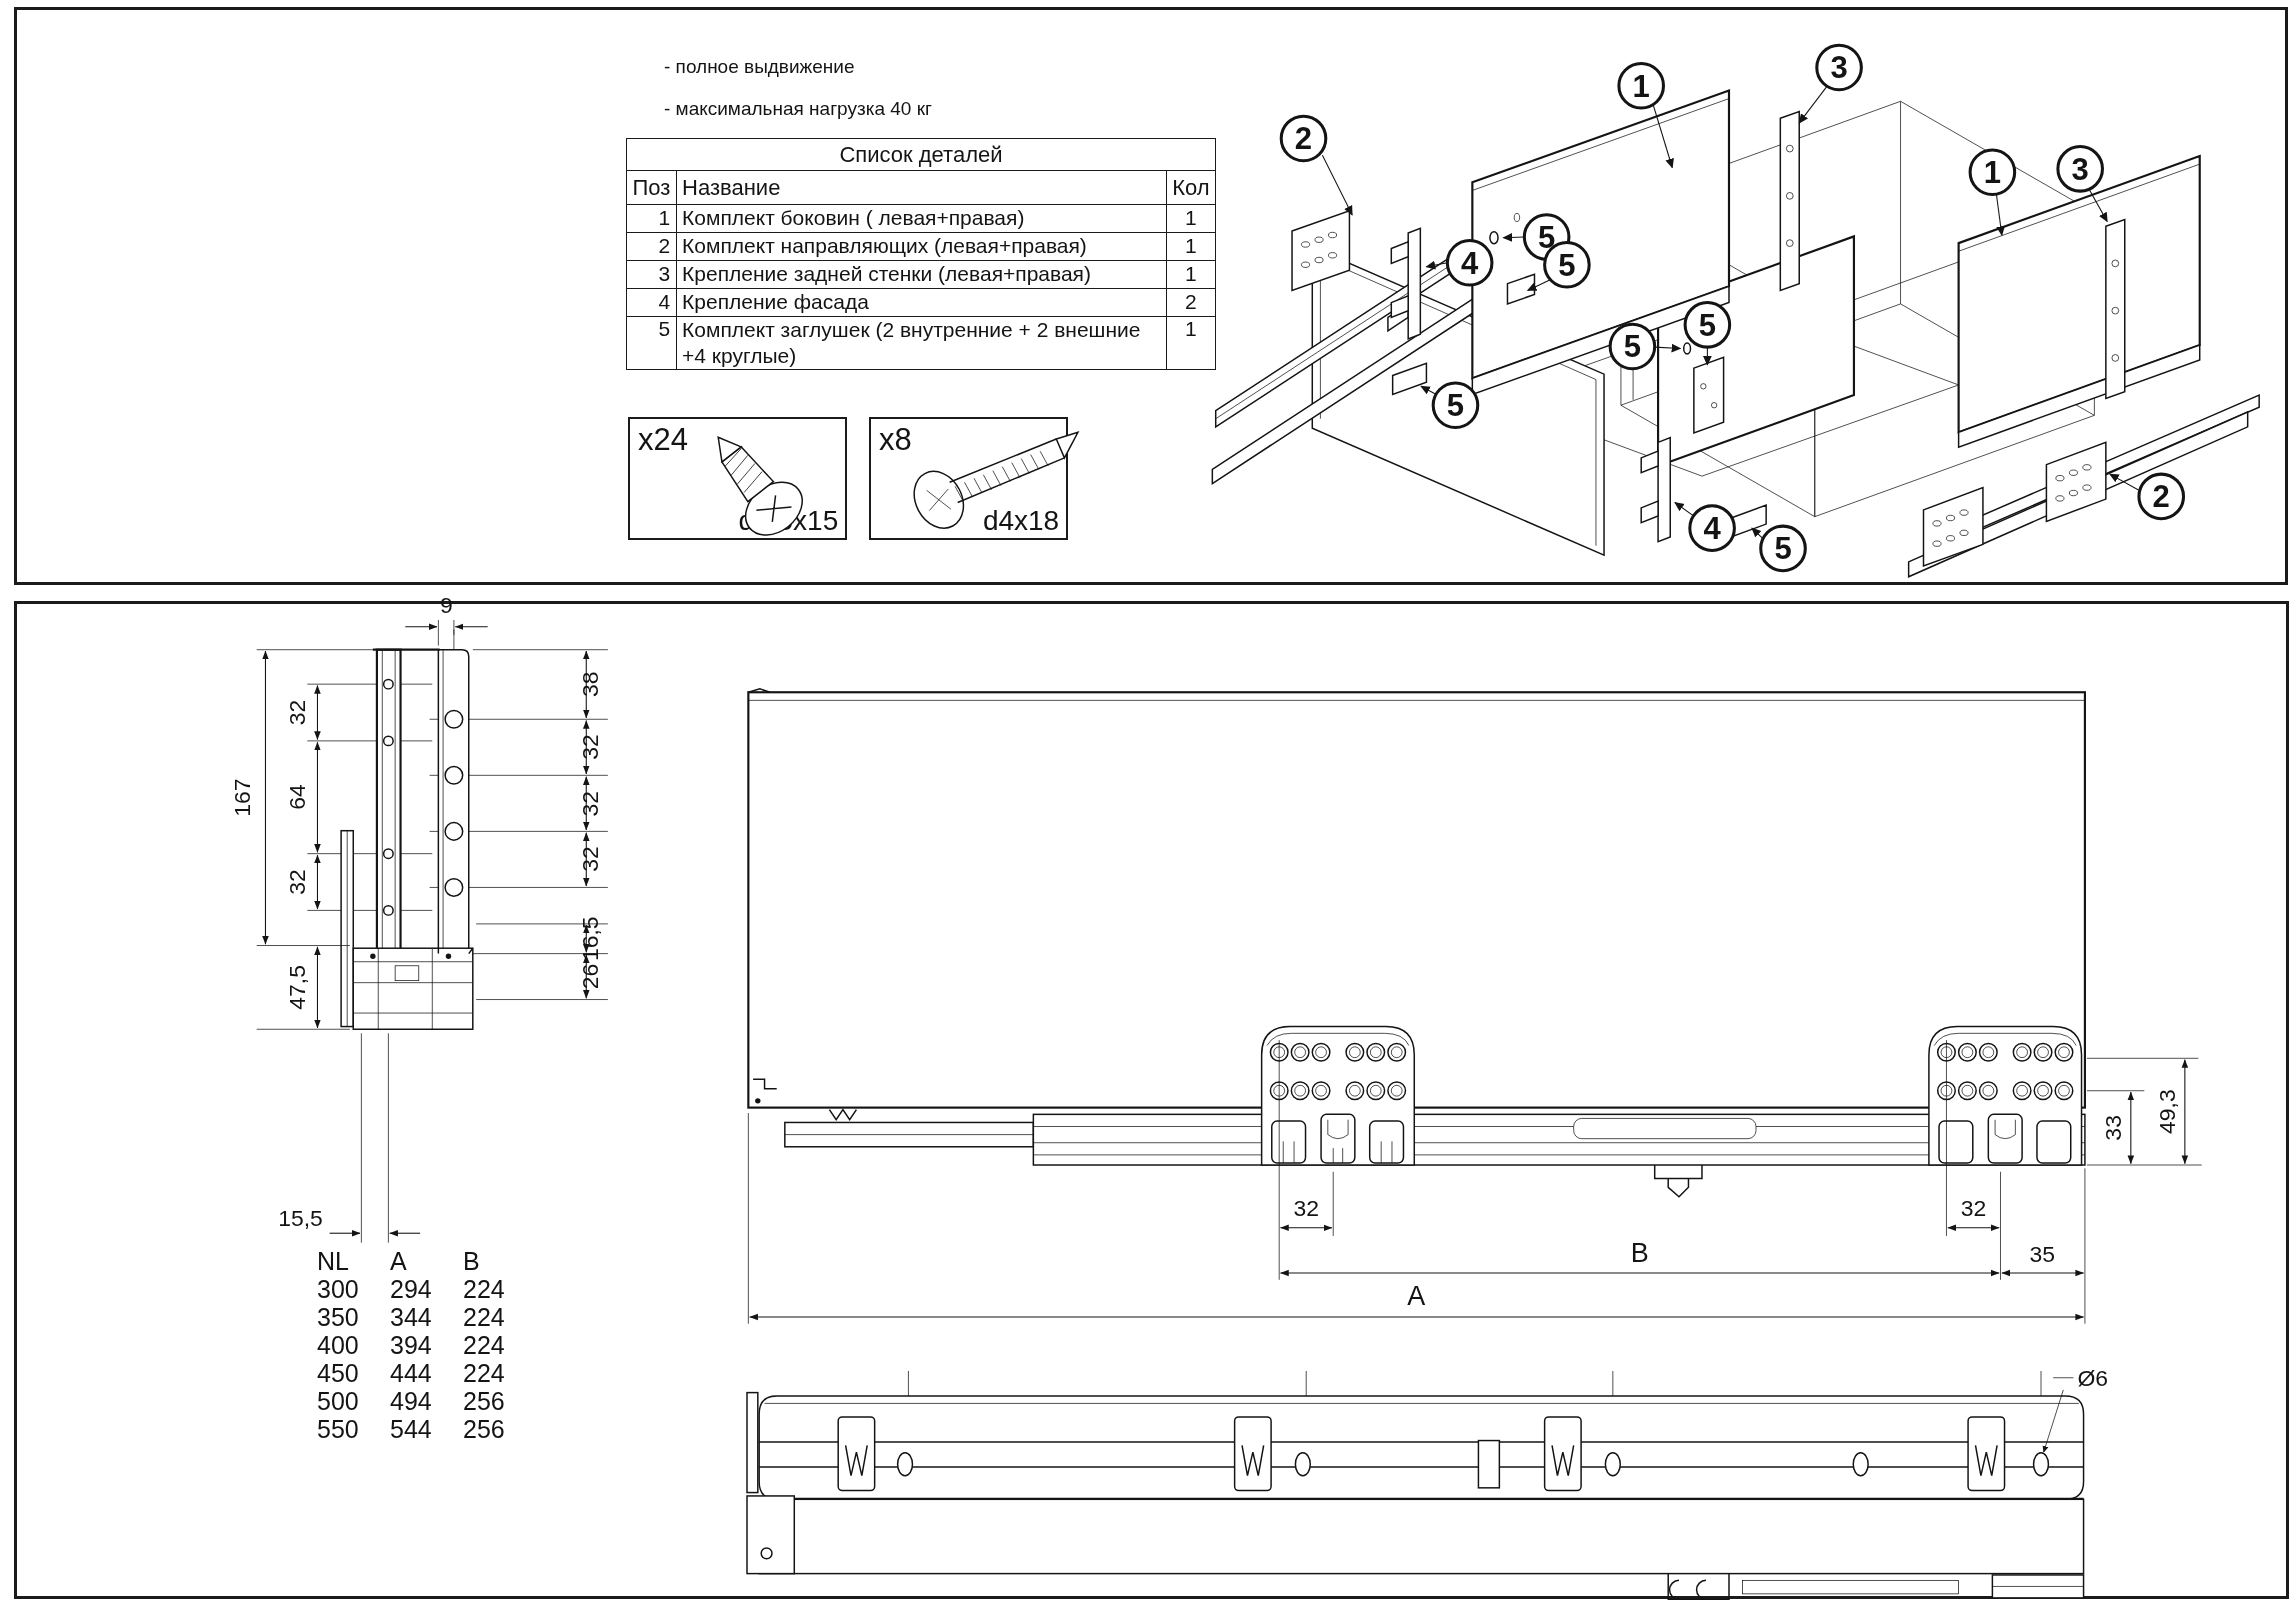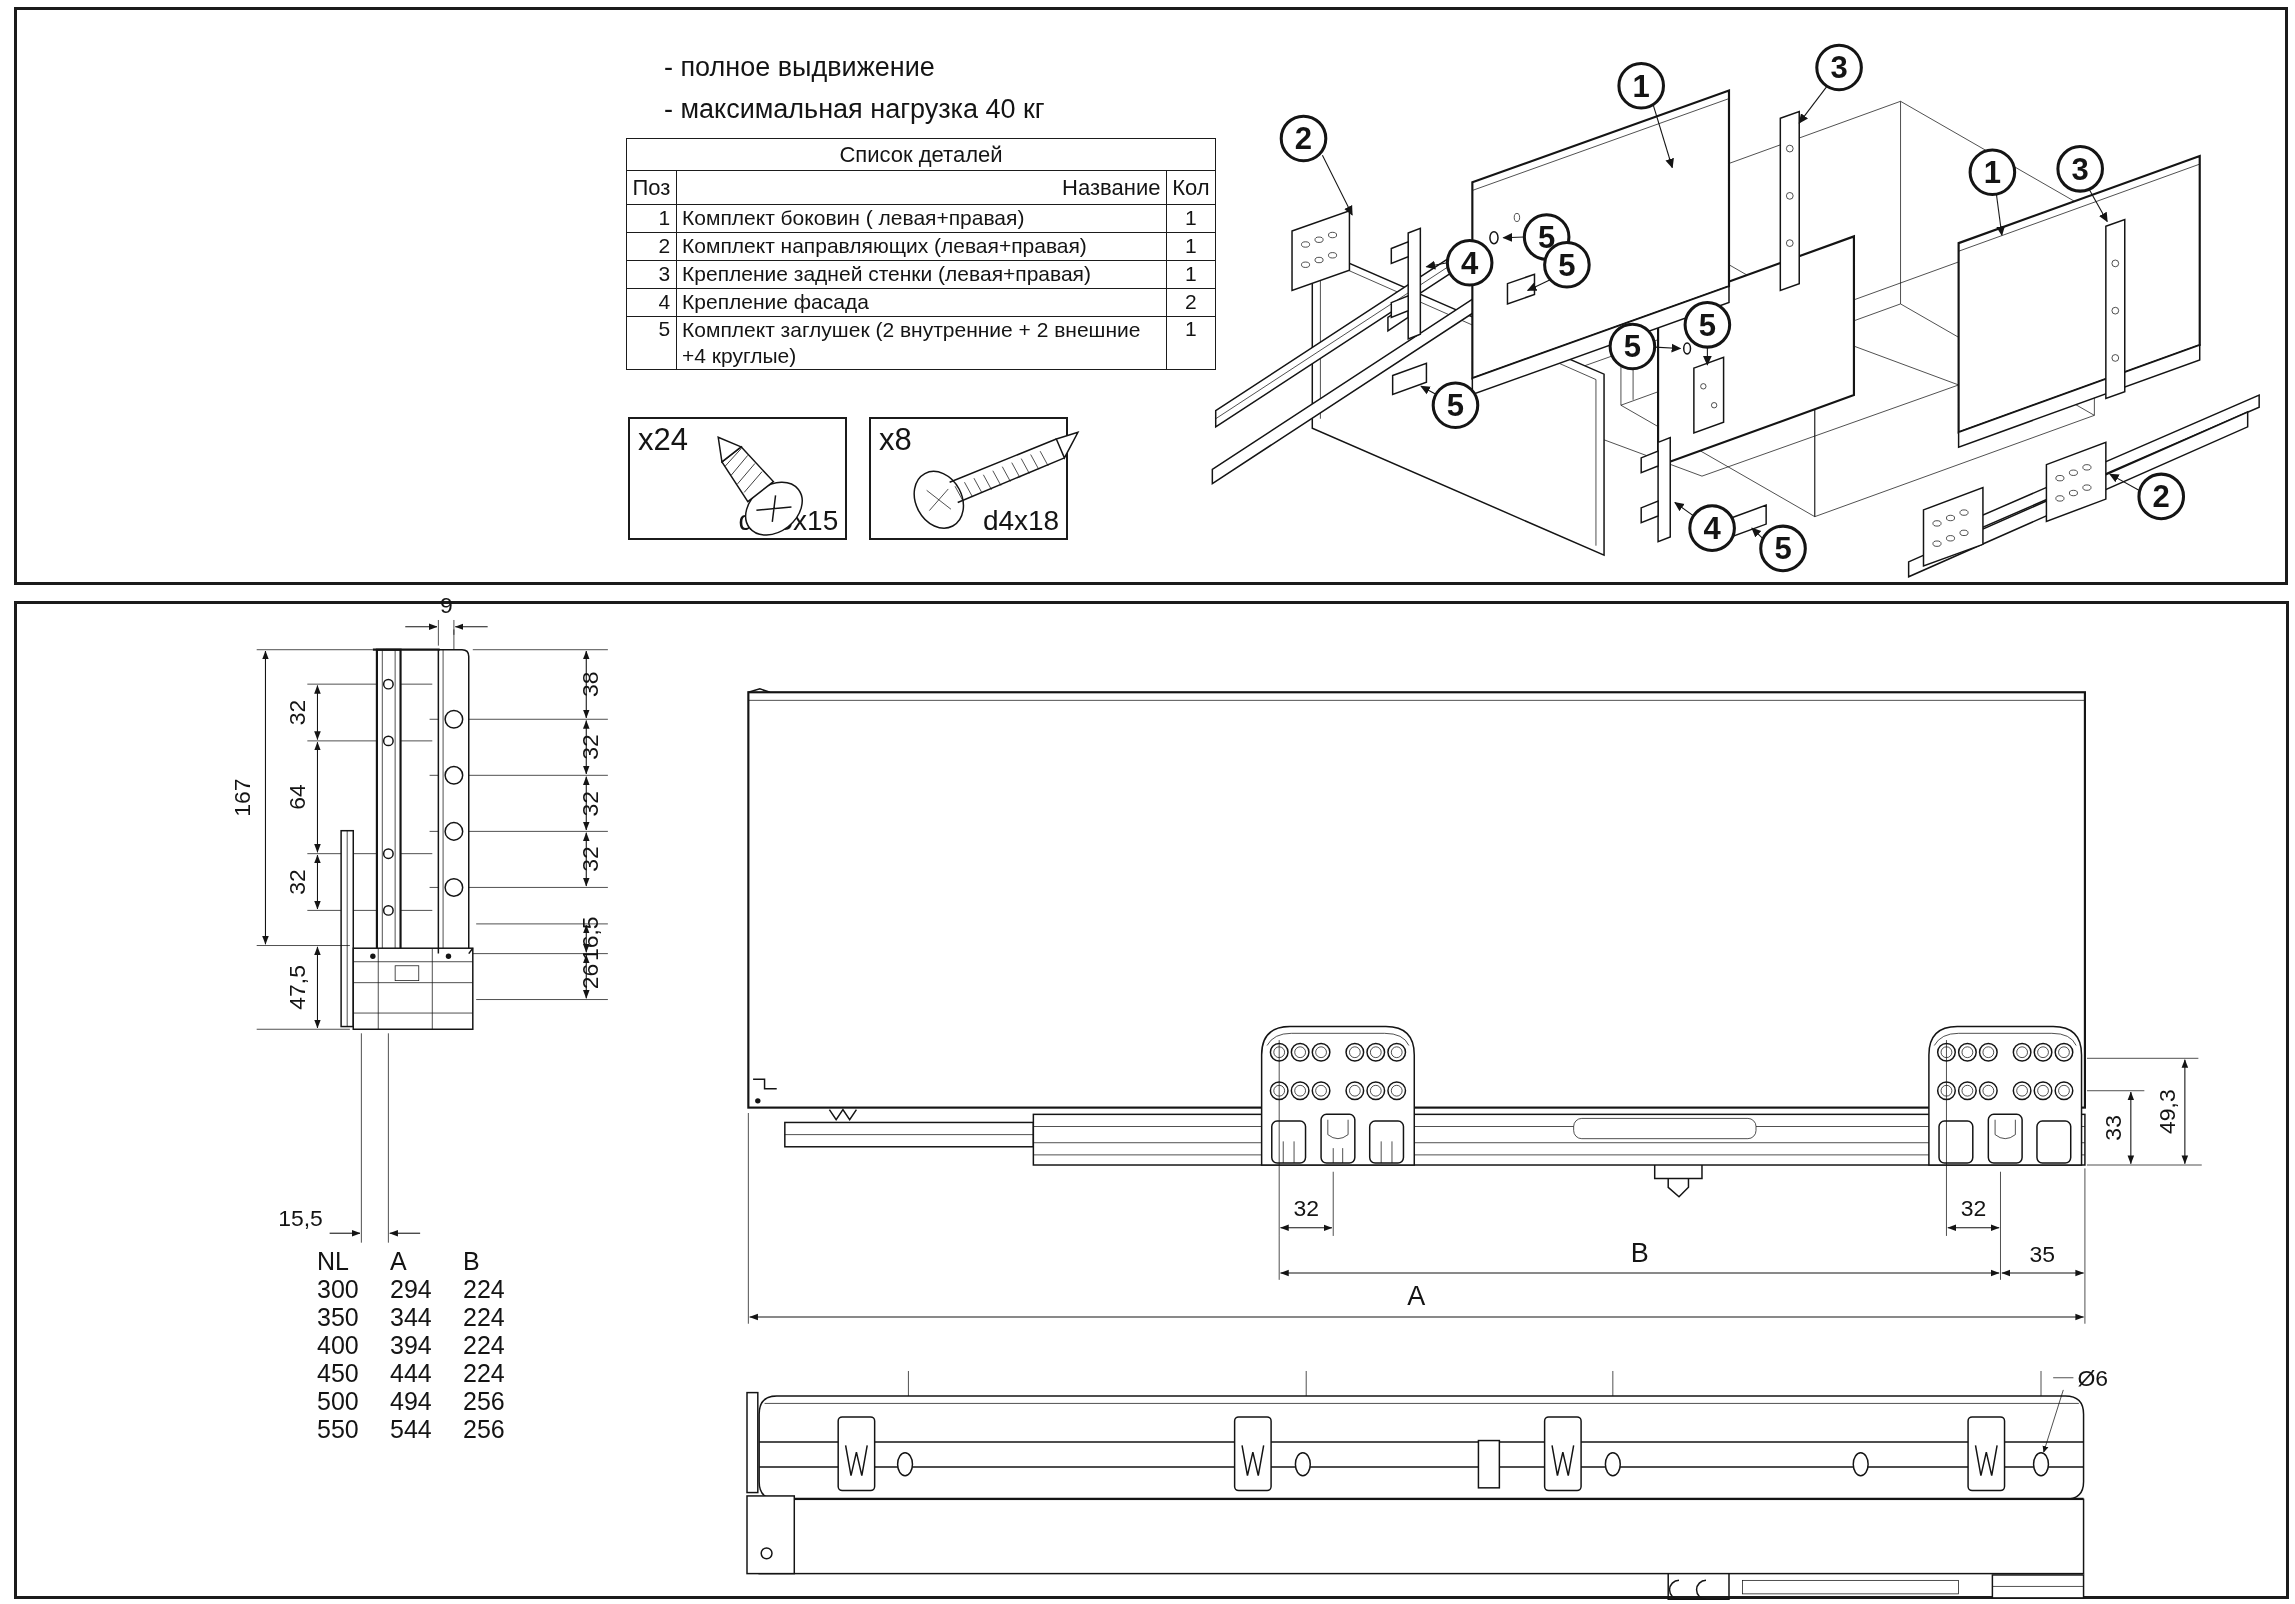--- a/index.html
+++ b/index.html
@@ -1,27 +1,27 @@
 <!DOCTYPE html>
 <html style="font-size:10.8px"><head>
 <meta charset="utf-8">
 <style>
   html,body{margin:0;padding:0;background:#e8e8e8;}
   .page{position:relative;width:2295px;height:1604px;background:#ffffff;
         font-family:"Liberation Sans",sans-serif;color:#141414;overflow:hidden;}
   .panel{position:absolute;border:3.4px solid #1b1b1b;background:#fff;box-sizing:border-box;}
   #panel-top{left:13.5px;top:6.8px;width:2274px;height:578px;}
   #panel-bottom{left:13.5px;top:601px;width:2275px;height:998px;}
-  .notes{position:absolute;left:664px;top:46px;font-size:27px;line-height:42px;white-space:pre;}
+  .notes{position:absolute;left:664px;top:46px;font-size:19px;line-height:42px;white-space:pre;}
   
   .ptable{position:absolute;left:626px;top:138px;width:590px;border-collapse:collapse;
           font-size:21px;padding-left:36px;}
   .ptable td,.ptable th{border:1.7px solid #1b1b1b;padding:0.7px 5.4px;background:#fff;}
   .ptable .title{font-size:22px;text-align:center;height:30px;font-weight:normal;}
-  .ptable .hdr{font-size:22px;text-align:right;height:31px;font-weight:normal;}
+  .ptable .hdr{font-size:22px;text-align:left;height:31px;font-weight:normal;}
   .ptable .c-pos{width:35px;text-align:right;}
   .ptable .c-qty{width:35px;text-align:center;}
   .ptable .c-name{text-align:left;line-height:1.22;}
   .ptable tr.r{height:28px;}
   
   .sbox{position:absolute;border:2.7px solid #1b1b1b;background:#fff;box-sizing:border-box;}
   #sbox1{left:628px;top:417px;width:219px;height:123px;}
   #sbox2{left:869px;top:417px;width:199px;height:123px;}
   .scount{position:absolute;left:8px;top:2.7px;font-size:31px;}
   .ssize{position:absolute;right:6.8px;bottom:1.4px;font-size:28px;}

